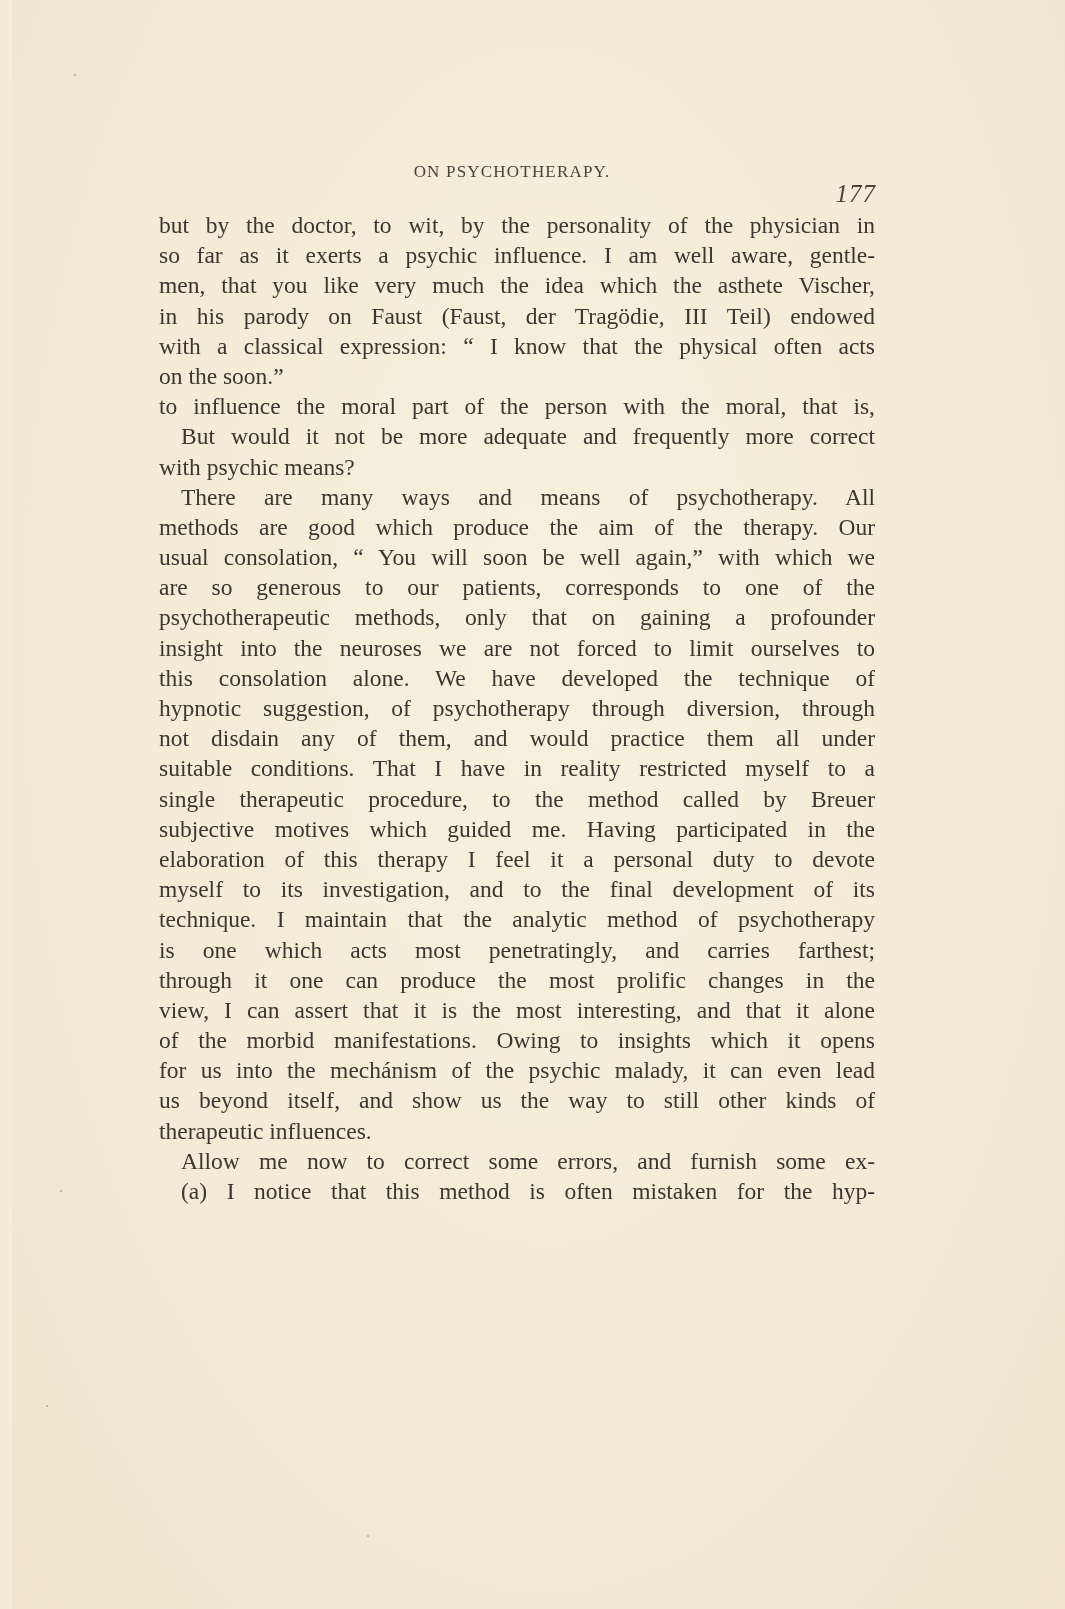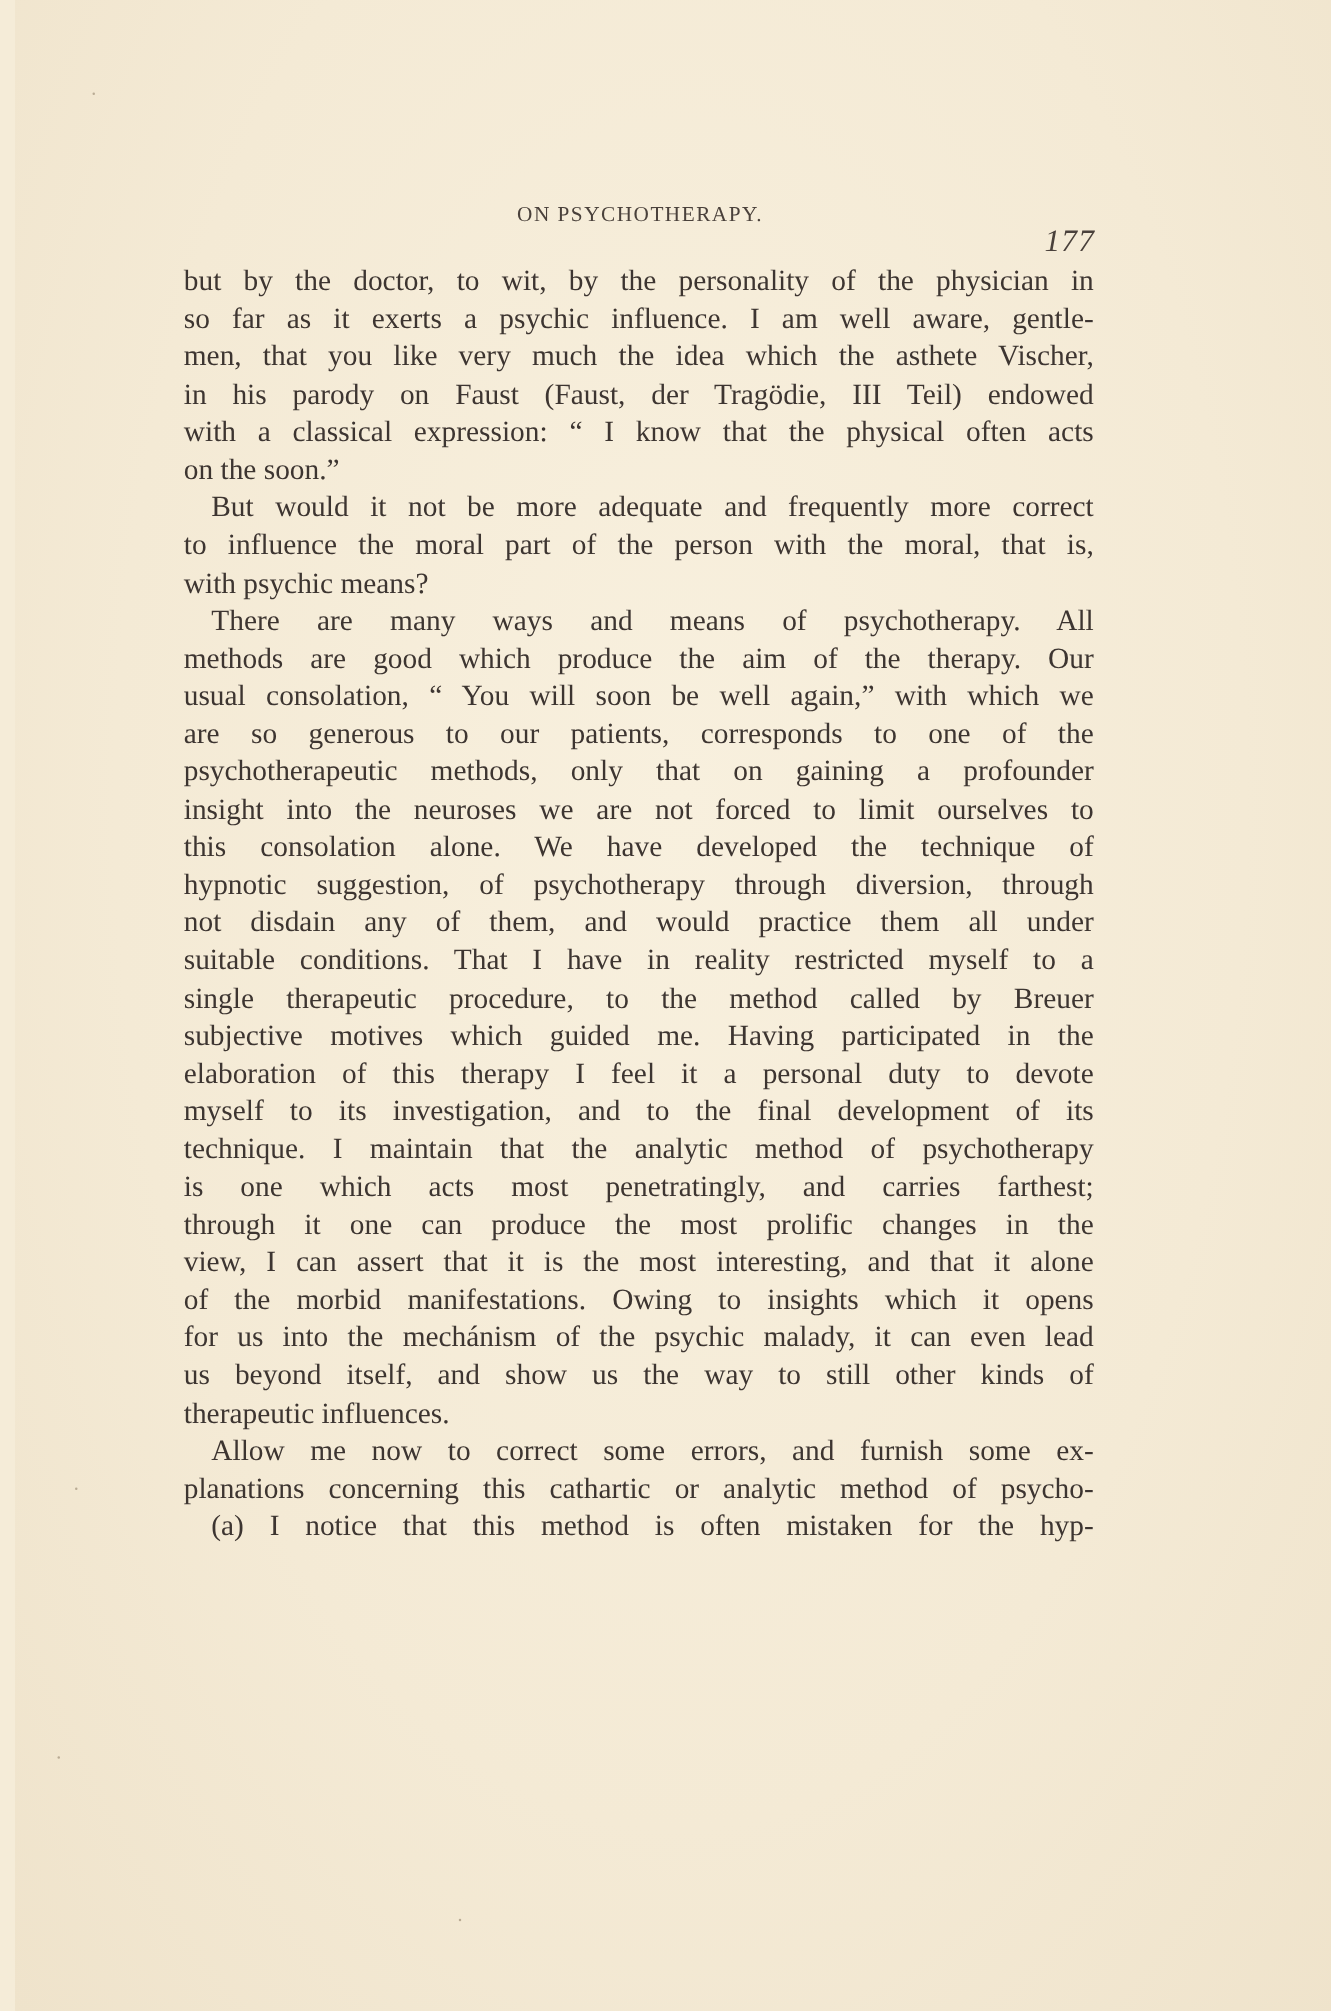--- a/index.html
+++ b/index.html
@@ -55,20 +55,21 @@
     width: 728px;
   }
   .line {
     height: 30.2px;
     line-height: 30.2px;
     font-size: 23.5px;
     white-space: nowrap;
     text-align: justify;
     text-align-last: justify;
     color: #3d3531;
+    margin-left: 12px;
   }
   .line.indent {
     padding-left: 22px;
   }
   .line.last {
     text-align-last: left;
   }
   .speck {
     position: absolute;
     width: 2px; height: 2px;
@@ -85,22 +86,22 @@
     <div class="page-number">177</div>
   </div>
 
   <div class="body-text" id="body-text">
       <div class="line">but by the doctor, to wit, by the personality of the physician in</div>
       <div class="line">so far as it exerts a psychic influence.  I am well aware, gentle-</div>
       <div class="line">men, that you like very much the idea which the asthete Vischer,</div>
       <div class="line">in his parody on Faust (Faust, der Tragödie, III Teil) endowed</div>
       <div class="line">with a classical expression: “ I know that the physical often acts</div>
       <div class="line last">on the soon.”</div>
+      <div class="line">to influence the moral part of the person with the moral, that is,</div>
       <div class="line indent">But would it not be more adequate and frequently more correct</div>
-      <div class="line">to influence the moral part of the person with the moral, that is,</div>
       <div class="line last">with psychic means?</div>
       <div class="line indent">There are many ways and means of psychotherapy.  All</div>
       <div class="line">methods are good which produce the aim of the therapy.  Our</div>
       <div class="line">usual consolation, “ You will soon be well again,” with which we</div>
       <div class="line">are so generous to our patients, corresponds to one of the</div>
       <div class="line">psychotherapeutic methods, only that on gaining a profounder</div>
       <div class="line">insight into the neuroses we are not forced to limit ourselves to</div>
       <div class="line">this consolation alone.  We have developed the technique of</div>
       <div class="line">hypnotic suggestion, of psychotherapy through diversion, through</div>
       <div class="line">not disdain any of them, and would practice them all under</div>
@@ -111,21 +112,20 @@
       <div class="line">myself to its investigation, and to the final development of its</div>
       <div class="line">technique.  I maintain that the analytic method of psychotherapy</div>
       <div class="line">is one which acts most penetratingly, and carries farthest;</div>
       <div class="line">through it one can produce the most prolific changes in the</div>
       <div class="line">view, I can assert that it is the most interesting, and that it alone</div>
       <div class="line">of the morbid manifestations.  Owing to insights which it opens</div>
       <div class="line">for us into the mechánism of the psychic malady, it can even lead</div>
       <div class="line">us beyond itself, and show us the way to still other kinds of</div>
       <div class="line last">therapeutic influences.</div>
       <div class="line indent">Allow me now to correct some errors, and furnish some ex-</div>
-      <div class="line">planations concerning this cathartic or analytic method of psycho-</div>
       <div class="line indent">(a) I notice that this method is often mistaken for the hyp-</div>
     </div>
 
   <div class="speck" style="left:62px; top:74px;"></div>
   <div class="speck" style="left:48px; top:1190px;"></div>
   <div class="speck" style="left:34px; top:1405px;"></div>
   <div class="speck" style="left:355px; top:1535px;"></div>
 </div>
 
 </body></html>

